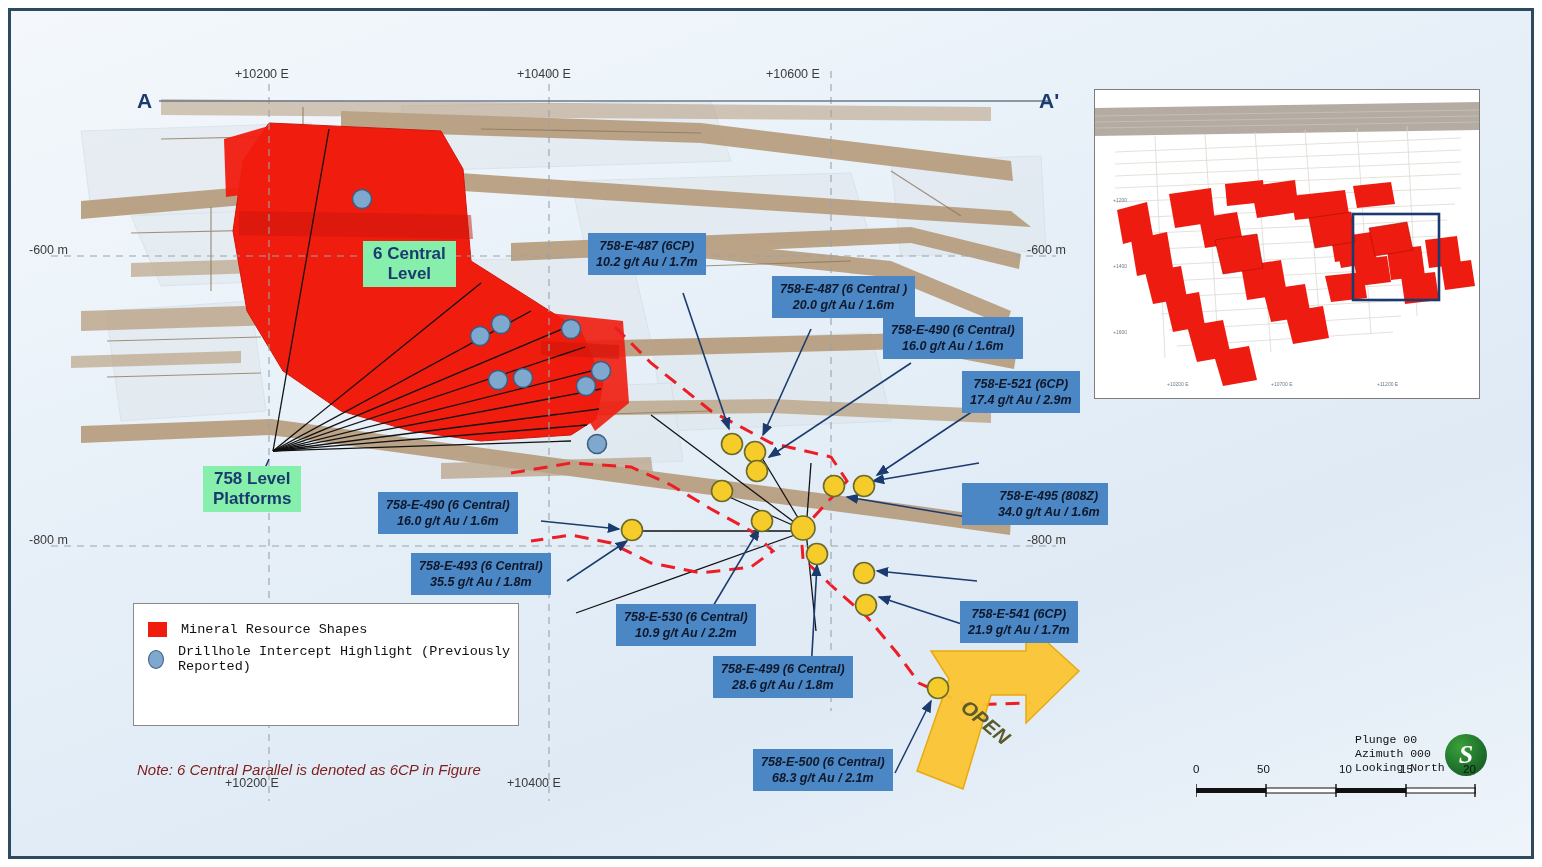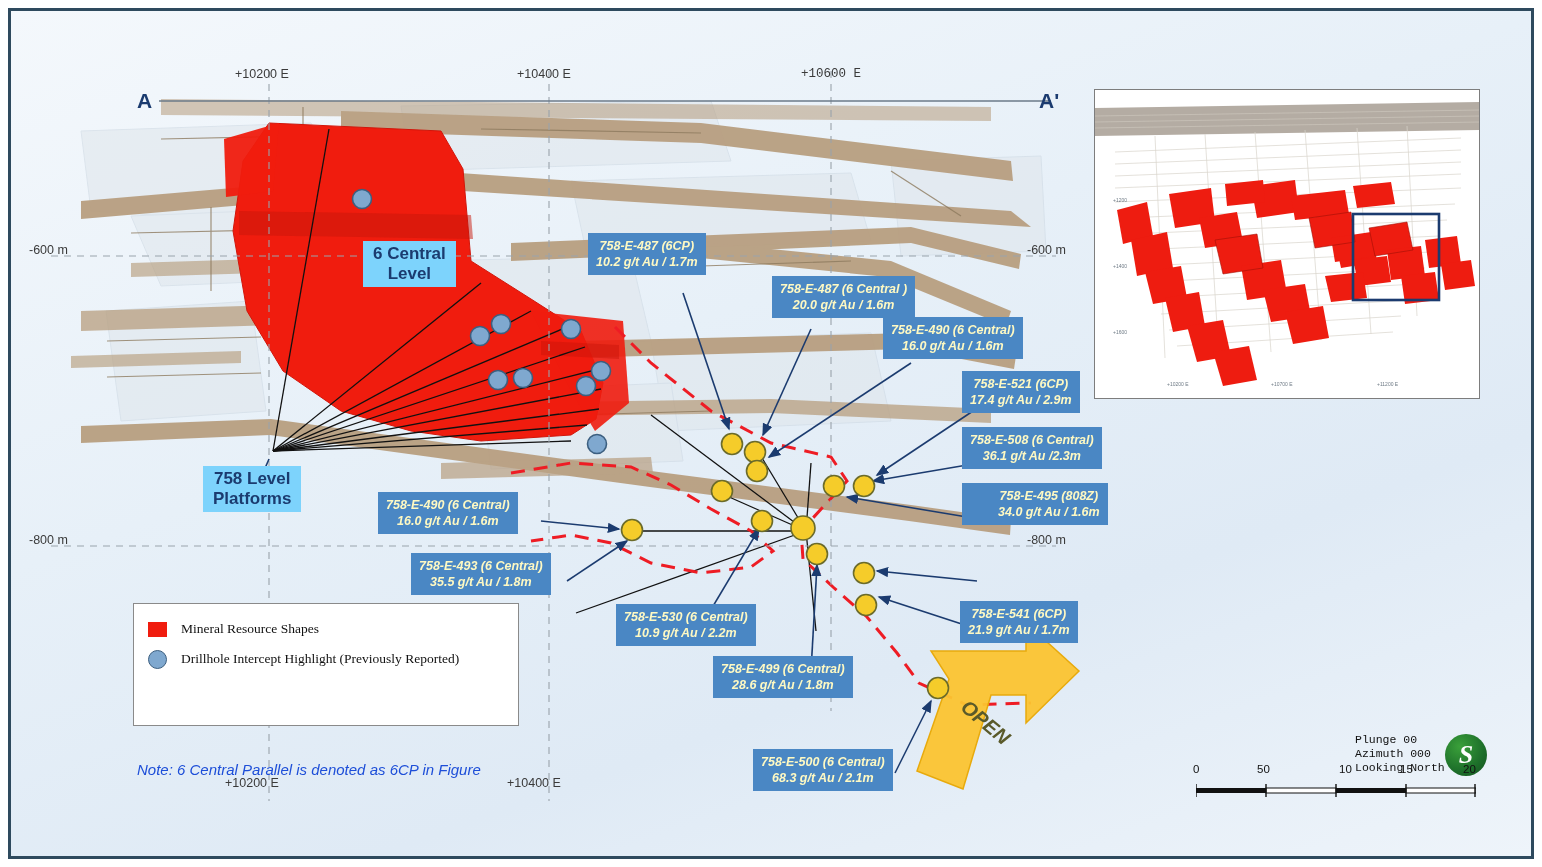--- a/index.html
+++ b/index.html
@@ -52,33 +52,33 @@
   .section-end {
     position: absolute;
     font-size: 21px;
     font-weight: bold;
     color: #1b3b6f;
     font-family: "Liberation Sans", sans-serif;
   }
   .callout {
     position: absolute;
     background: #4a87c4;
-    color: #fef9c3;
+    color: #0f172a;
     font-style: italic;
     font-weight: bold;
     font-size: 12.5px;
     line-height: 16px;
     padding: 5px 8px;
     text-align: center;
     white-space: nowrap;
     font-family: "Liberation Sans", sans-serif;
   }
   .zone-label {
     position: absolute;
-    background: #7dd3fc;
+    background: #86efac;
     color: #1b3b6f;
     font-weight: bold;
     font-size: 17px;
     line-height: 20px;
     padding: 3px 10px;
     text-align: center;
     white-space: nowrap;
     font-family: "Liberation Sans", sans-serif;
   }
   .legend {
@@ -93,21 +93,21 @@
     display: flex;
     align-items: center;
     height: 30px;
     margin-left: 14px;
   }
   .legend-row:first-child { margin-top: 10px; }
   .legend-text {
     font-size: 13.5px;
     color: #111111;
     margin-left: 14px;
-    font-family: Liberation Serif, serif;
+    font-family: Liberation Mono, monospace;
   }
   .sw-square {
     width: 19px; height: 15px;
     background: #f01c0e;
   }
   .sw-circle-y {
     width: 17px; height: 17px;
     border-radius: 50%;
     background: #f5cc2a;
     border: 1.5px solid #6b6b2a;
@@ -116,21 +116,21 @@
     width: 17px; height: 17px;
     border-radius: 50%;
     background: #7fa8cf;
     border: 1.5px solid #3c5f80;
   }
   .note {
     position: absolute;
     left: 126px; top: 750px;
     font-size: 15px;
     font-style: italic;
-    color: #1d4ed8;
+    color: #7f1d1d;
     font-family: "Liberation Sans", sans-serif;
     white-space: nowrap;
   }
   
   .inset {
     position: absolute;
     left: 1083px; top: 78px;
     width: 386px; height: 310px;
     background: #ffffff;
     border: 1px solid #7d7d7d;
@@ -338,21 +338,21 @@
       </g>
 
       <line x1="258" y1="448" x2="252" y2="462" stroke="#1b3b6f" stroke-width="1.6"></line>
     </svg>
 
     <div class="section-end" style="left:126px; top:78px;">A</div>
     <div class="section-end" style="left:1028px; top:78px;">A'</div>
 
     <div class="axis-label" style="left:224px; top:56px;">+10200 E</div>
     <div class="axis-label" style="left:506px; top:56px;">+10400 E</div>
-    <div class="axis-label" style="left:790px; top:56px;font-family:Liberation Mono, monospace;">+10600 E</div>
+    <div class="axis-label" style="left:755px; top:56px;">+10600 E</div>
 
     <div class="axis-label" style="left:214px; top:765px;">+10200 E</div>
     <div class="axis-label" style="left:496px; top:765px;">+10400 E</div>
 
     <div class="axis-label" style="left:18px; top:232px;">-600 m</div>
     <div class="axis-label" style="left:18px; top:522px;">-800 m</div>
     <div class="axis-label" style="left:1016px; top:232px;">-600 m</div>
     <div class="axis-label" style="left:1016px; top:522px;">-800 m</div>
 
     <div class="zone-label" style="left:352px; top:230px;">
@@ -373,24 +373,20 @@
       <div>758-E-487 (6 Central )</div>
       <div>20.0 g/t Au / 1.6m</div>
     </div>
     <div class="callout" style="left:872px; top:306px;">
       <div>758-E-490 (6 Central)</div>
       <div>16.0 g/t Au / 1.6m</div>
     </div>
     <div class="callout" style="left:951px; top:360px;">
       <div>758-E-521 (6CP)</div>
       <div>17.4 g/t Au / 2.9m</div>
-    </div>
-    <div class="callout" style="left:951px; top:416px;">
-      <div>758-E-508 (6 Central)</div>
-      <div>36.1 g/t Au /2.3m</div>
     </div>
     <div class="callout" style="left:951px; top:472px;padding-left:36px;">
       <div>758-E-495 (808Z)</div>
       <div>34.0 g/t Au / 1.6m</div>
     </div>
     <div class="callout" style="left:949px; top:590px;">
       <div>758-E-541 (6CP)</div>
       <div>21.9 g/t Au / 1.7m</div>
     </div>
     <div class="callout" style="left:367px; top:481px;">

